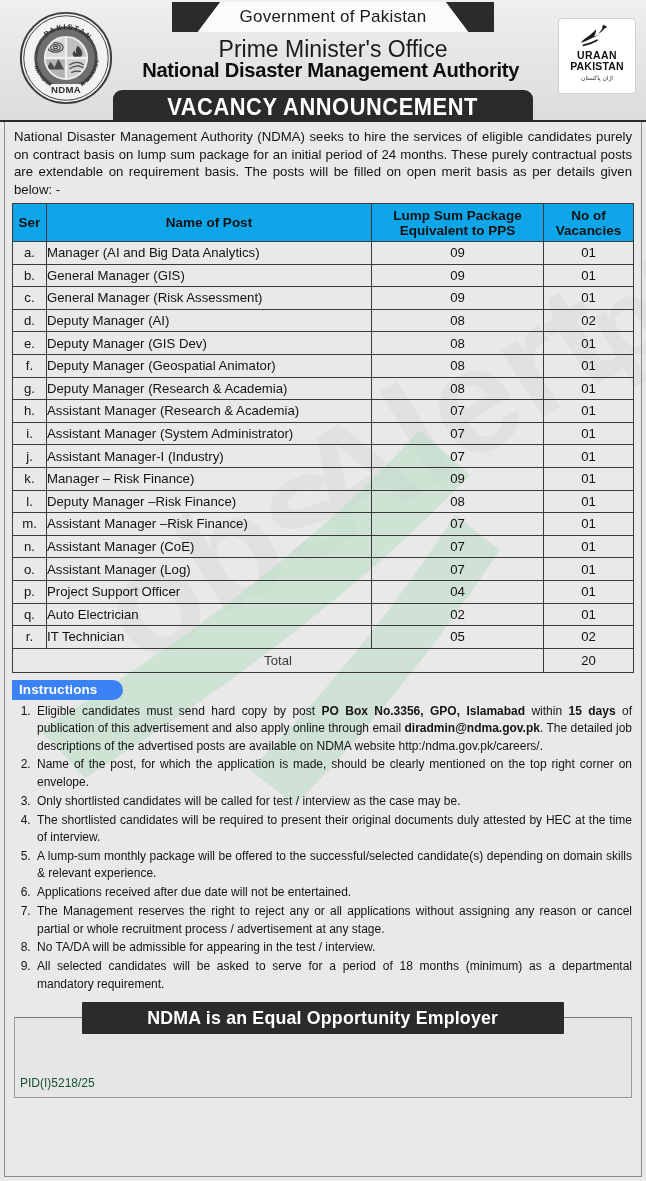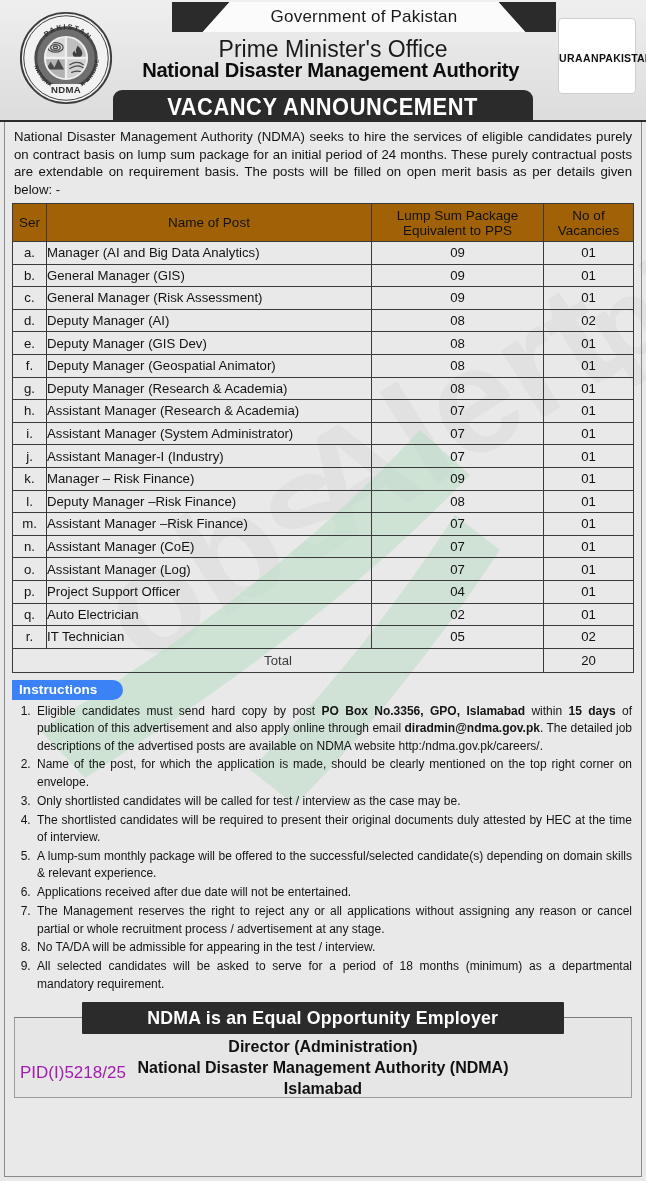--- a/index.html
+++ b/index.html
@@ -56,21 +56,21 @@
   }
 
   #uraan-logo {
     position: absolute;
     right: 10px; top: 18px;
     width: 78px; height: 76px;
     background: #ffffff;
     border: 1px solid #cfcfcf;
     border-radius: 4px;
     display: flex;
-    flex-direction: row;
+    flex-direction: column;
     align-items: center;
     justify-content: flex-start;
     padding-top: 4px;
   }
   #uraan-logo .u-bird { width: 34px; height: 26px; }
   #uraan-logo .u-t1 {
     font-size: 10.5px; font-weight: bold; letter-spacing: .4px;
     color: #111; line-height: 11px; margin-top: 1px;
   }
   #uraan-logo .u-t2 {
@@ -79,21 +79,21 @@
   }
   #uraan-logo .u-urdu {
     font-size: 6px; color: #333; margin-top: 2px; letter-spacing: .2px;
     direction: rtl;
   }
 
   
   #gov-banner {
     position: absolute;
     left: 172px; top: 2px;
-    width: 384px; height: 30px;
+    width: 322px; height: 30px;
   }
   #gov-banner .gb-shape {
     position: absolute; inset: 0;
     background: #2b2b2b;
     clip-path: polygon(0 0, 100% 0, 100% 100%, 92% 100%, 85% 0, 15% 0, 8% 100%, 0 100%);
   }
   #gov-banner .gb-inner {
     position: absolute; inset: 0;
     background: #fbfbfb;
     clip-path: polygon(15% 0, 85% 0, 92% 100%, 8% 100%);
@@ -161,22 +161,22 @@
     border-collapse: collapse;
     background: transparent;
     font-size: 13.2px;
     color: #121212;
   }
   table#posts th, table#posts td {
     border: 1px solid #3a3a3a;
     padding: 0;
   }
   table#posts thead th {
-    background: #a16207;
-    font-weight: normal;
+    background: #0ea5e9;
+    font-weight: bold;
     font-size: 13.5px;
     text-align: center;
     height: 38px;
     line-height: 15px;
   }
   table#posts tbody tr { height: 22.6px; }
   td.c-ser   { width: 34px;  text-align: center; padding-left: 2px; }
   td.c-post  { padding-left: 6px; text-align: left; }
   td.c-pps   { width: 172px; text-align: center; }
   td.c-vac   { width: 90px;  text-align: center; }
@@ -249,23 +249,23 @@
     position: absolute;
     left: 0; right: 0; top: 34px;
     text-align: center;
     color: #111;
   }
   #footer-lines .f1 { font-size: 16px; font-weight: bold; line-height: 21px; }
   #footer-lines .f2 { font-size: 16px; font-weight: bold; line-height: 21px; }
   #footer-lines .f3 { font-size: 16px; font-weight: bold; line-height: 21px; }
   #pid {
     position: absolute;
-    left: 20px; bottom: 15px;
-    font-size: 17px;
-    color: #a21caf;
+    left: 20px; bottom: 8px;
+    font-size: 12px;
+    color: #14532d;
   }
 </style>
 </head>
 <body>
 
 <div id="page">
 
   <svg id="watermark" viewBox="0 0 646 780" xmlns="http://www.w3.org/2000/svg">
     <g transform="rotate(-32 323 390)" opacity="0.30">
       <text x="90" y="420" font-family="Liberation Sans, sans-serif" font-size="150" font-weight="bold" fill="#b9b9b9">obs</text>
@@ -509,22 +509,17 @@
         <li><span>All selected candidates will be asked to serve for a period of 18 months (minimum) as a departmental mandatory requirement.</span></li>
       </ol>
 
     
     <div id="footer">
       <div id="footer-box"></div>
       <div id="eoe-rule"></div>
       <div id="eoe-badge">
         <span>NDMA is an Equal Opportunity Employer</span>
       </div>
-      <div id="footer-lines">
-        <div class="f1">Director (Administration)</div>
-        <div class="f2">National Disaster Management Authority (NDMA)</div>
-        <div class="f3">Islamabad</div>
-      </div>
       <div id="pid">PID(I)5218/25</div>
     </div>
 
   </div>
 </div>
 
 </body></html>

